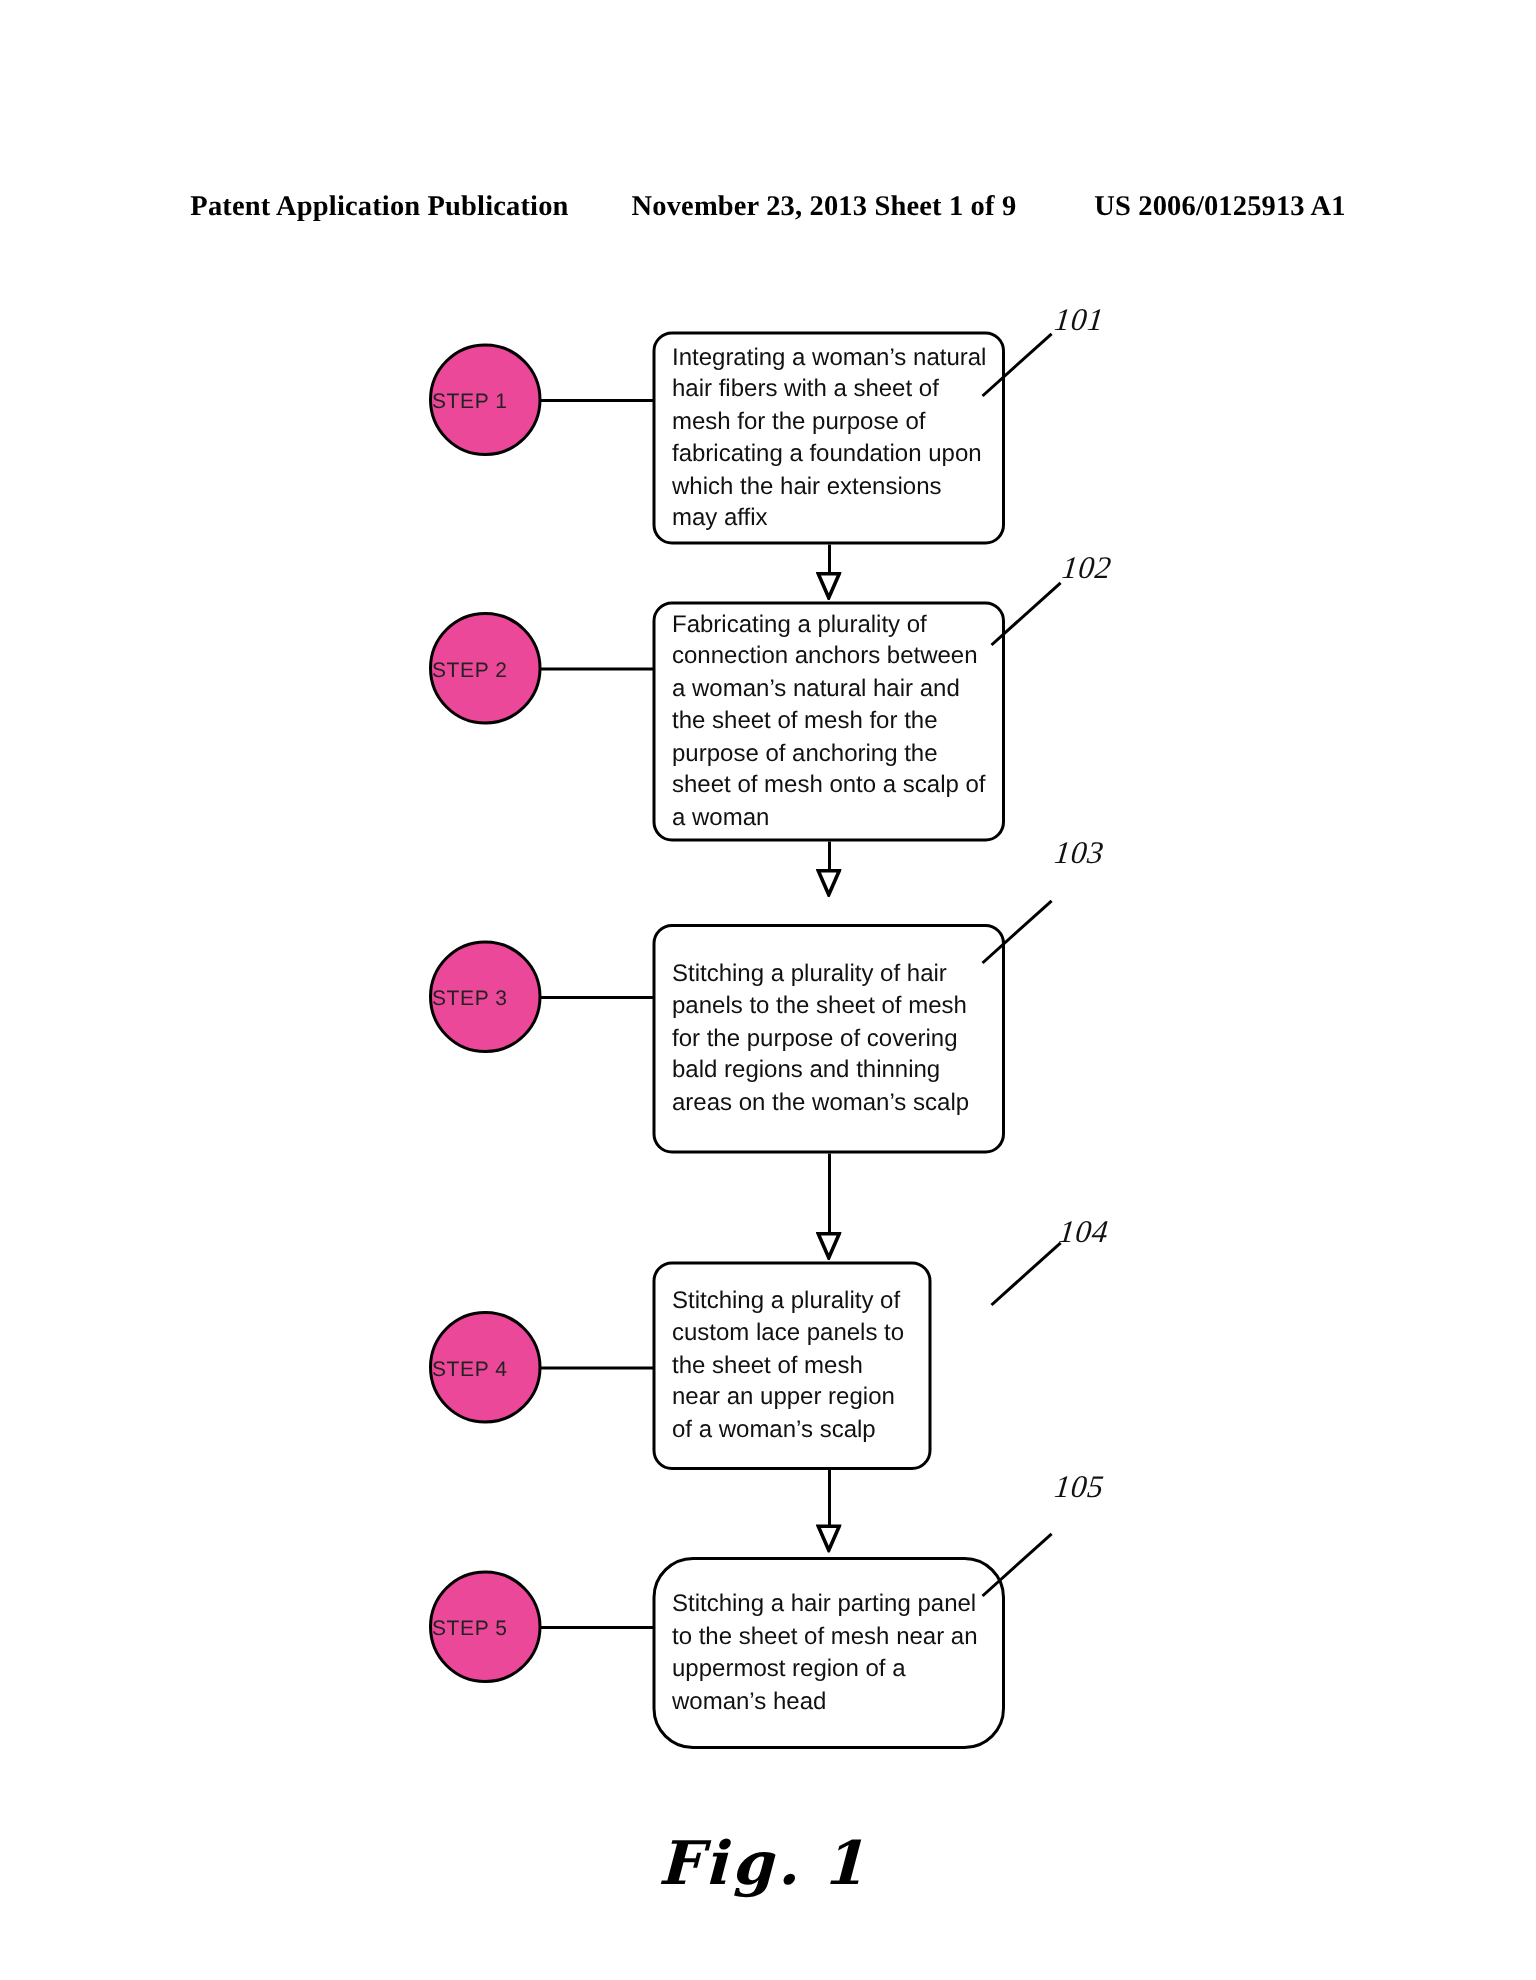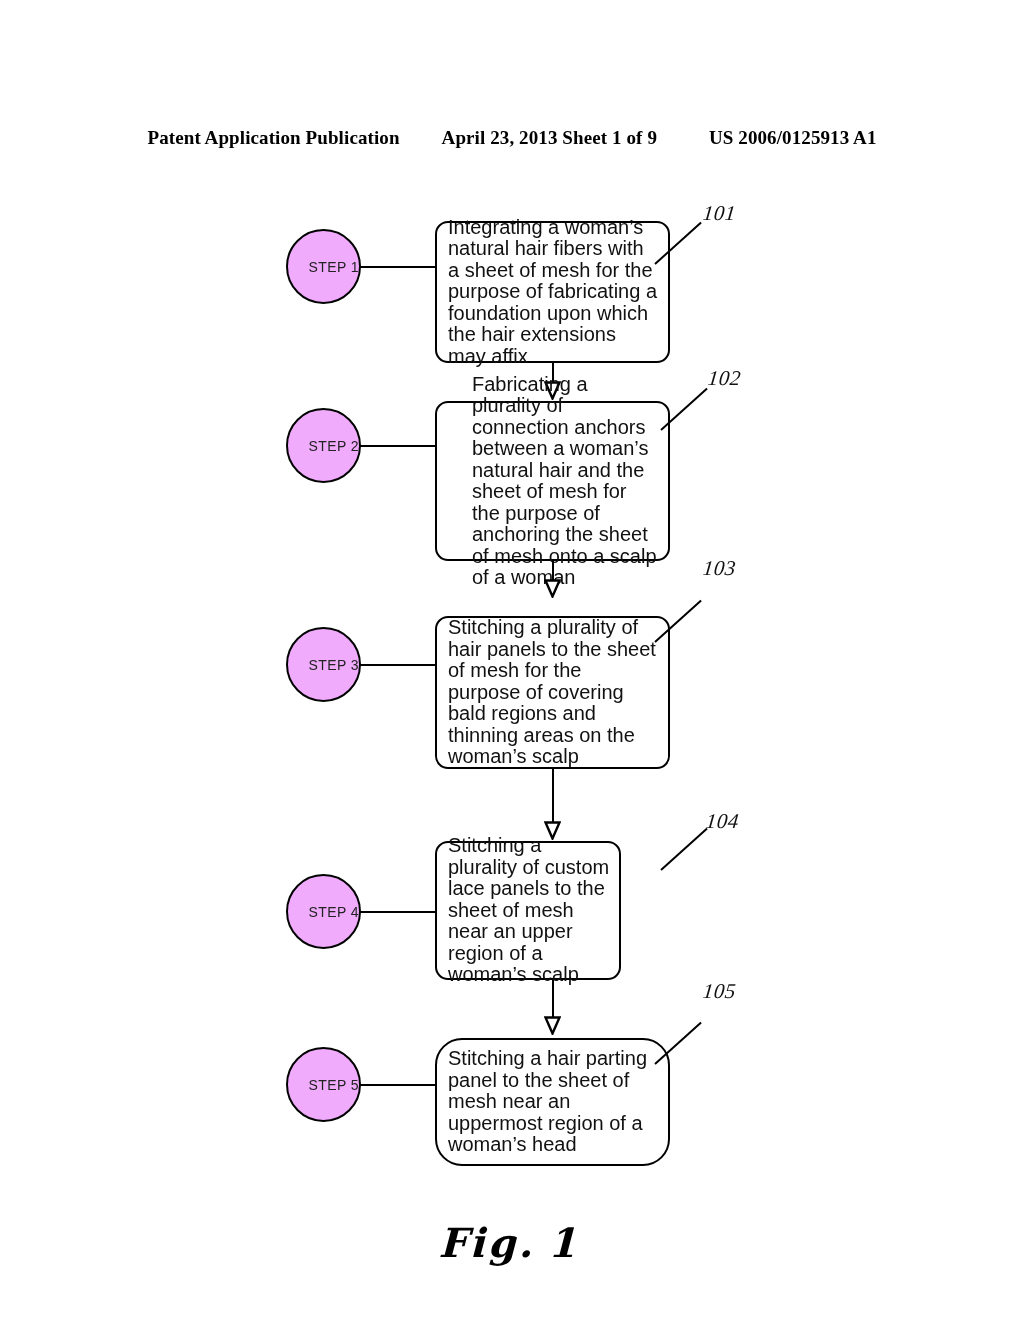--- a/index.html
+++ b/index.html
@@ -44,46 +44,46 @@
     left: 0;
     top: 0;
     width: 1024px;
     height: 1320px;
   }
 
   .node-circle {
     position: absolute;
     border: 2.5px solid #000000;
     border-radius: 50%;
-    background: #f0abfc;
+    background: #ec4899;
     box-sizing: border-box;
     display: flex;
     align-items: center;
-    justify-content: flex-end;
+    justify-content: flex-start;
   }
   .node-circle .circle-label {
     font-family: "Liberation Sans", sans-serif;
     font-size: 14px;
     color: #222222;
     letter-spacing: 0.4px;
     white-space: nowrap;
   }
 
   .step-box {
     position: absolute;
     border: 2.5px solid #000000;
     border-radius: 13px;
     background: #ffffff;
     box-sizing: border-box;
     display: flex;
     align-items: center;
   }
   .step-box .box-text {
     font-family: "Liberation Sans", sans-serif;
-    font-size: 20px;
+    font-size: 16px;
     line-height: 21.5px;
     color: #111111;
     padding: 0 9px 0 11px;
     width: 100%;
     box-sizing: border-box;
   }
 
   
   .link-h {
     position: absolute;
@@ -140,21 +140,21 @@
     transform: skewX(-4deg);
   }
 </style>
 </head>
 <body>
 
 <div id="page">
 
   <div id="header">
     <span class="h-pub">Patent Application Publication</span>
-    <span class="h-date">April 23, 2013  Sheet 1 of 9</span>
+    <span class="h-date">November 23, 2013  Sheet 1 of 9</span>
     <span class="h-num">US 2006/0125913 A1</span>
   </div>
 
   <div id="diagram">
 
     <div class="node-circle" style="left:286px; top:188px; width:75px; height:75px;">
       <span class="circle-label">STEP 1</span>
     </div>
     <div class="link-h" style="left:360px; top:225px; width:76px;"></div>
     <div class="step-box" style="left:435px; top:180px; width:235px; height:142px;">
@@ -167,21 +167,21 @@
     <div class="arrow-head" style="left:544px; top:340px;">
       <svg width="17" height="19" viewBox="0 0 17 19">
         <polygon points="1.5,1.5 15.5,1.5 8.5,17.5" fill="#ffffff" stroke="#000000" stroke-width="2.4" stroke-linejoin="miter"></polygon>
       </svg>
     </div>
 
     <div class="node-circle" style="left:286px; top:367px; width:75px; height:75px;">
       <span class="circle-label">STEP 2</span>
     </div>
     <div class="link-h" style="left:360px; top:404px; width:76px;"></div>
-    <div class="step-box" style="left:435px; top:360px; width:235px; height:160px;padding-left:24px;">
+    <div class="step-box" style="left:435px; top:360px; width:235px; height:160px;">
       <div class="box-text">Fabricating a plurality of connection anchors between a woman’s natural hair and the sheet of mesh for the purpose of anchoring the sheet of mesh onto a scalp of a woman</div>
     </div>
     <div class="ref-leader" style="left:661px; top:388px; width:62px; transform: rotate(-42deg);"></div>
     <div class="ref-label" style="left:708px; top:325px;">102</div>
 
     <div class="link-v" style="left:552px; top:520px; height:22px;"></div>
     <div class="arrow-head" style="left:544px; top:538px;">
       <svg width="17" height="19" viewBox="0 0 17 19">
         <polygon points="1.5,1.5 15.5,1.5 8.5,17.5" fill="#ffffff" stroke="#000000" stroke-width="2.4" stroke-linejoin="miter"></polygon>
       </svg>

